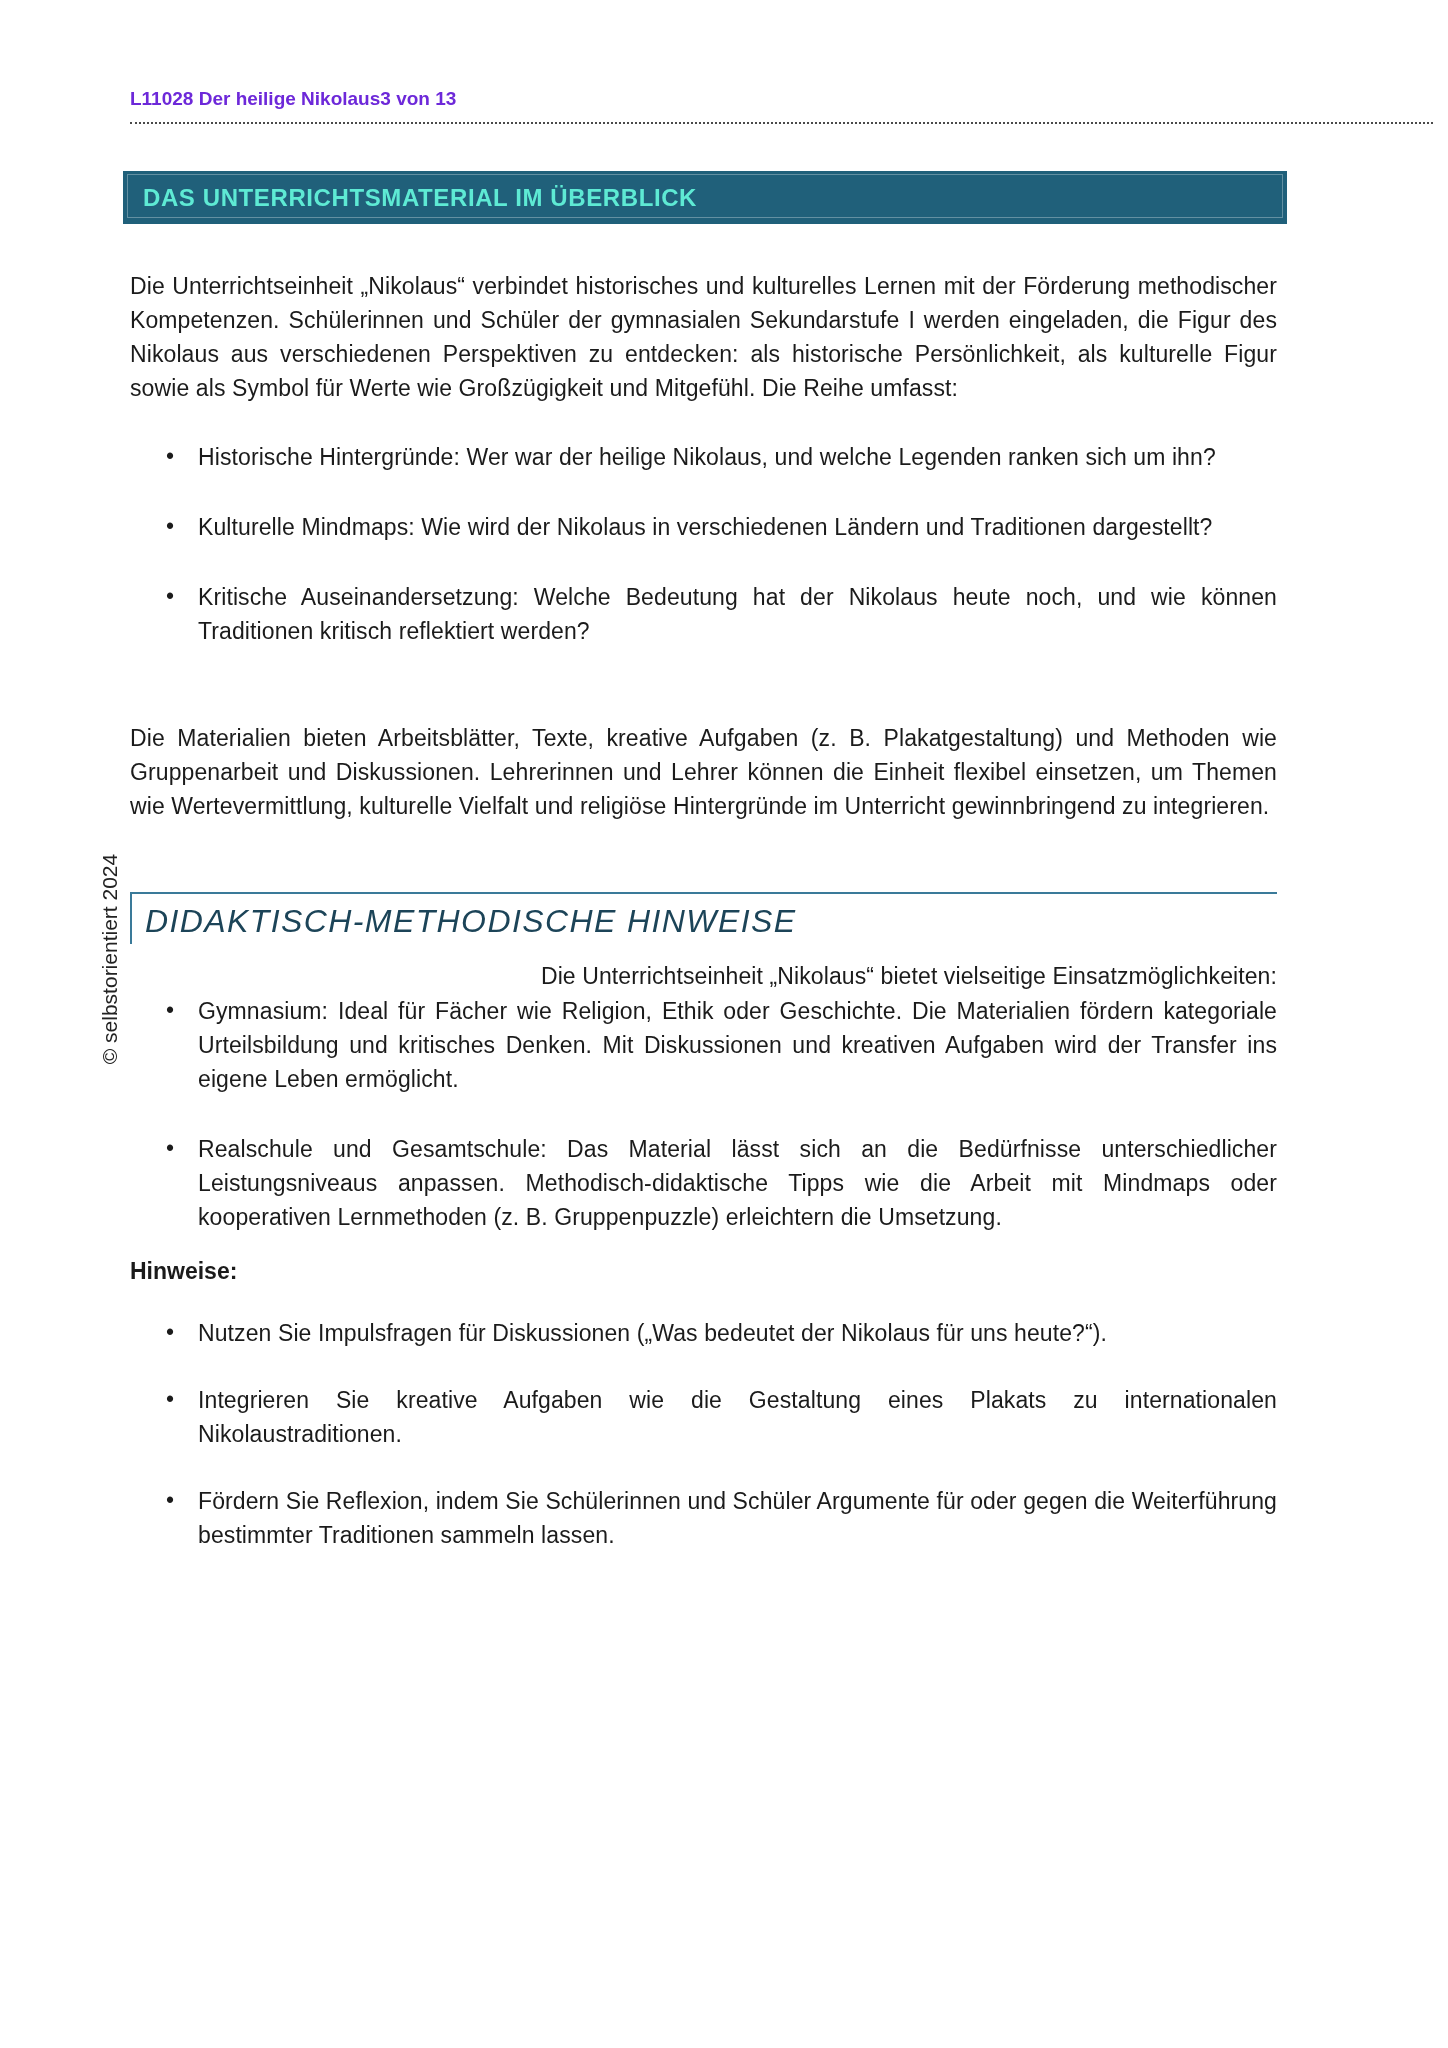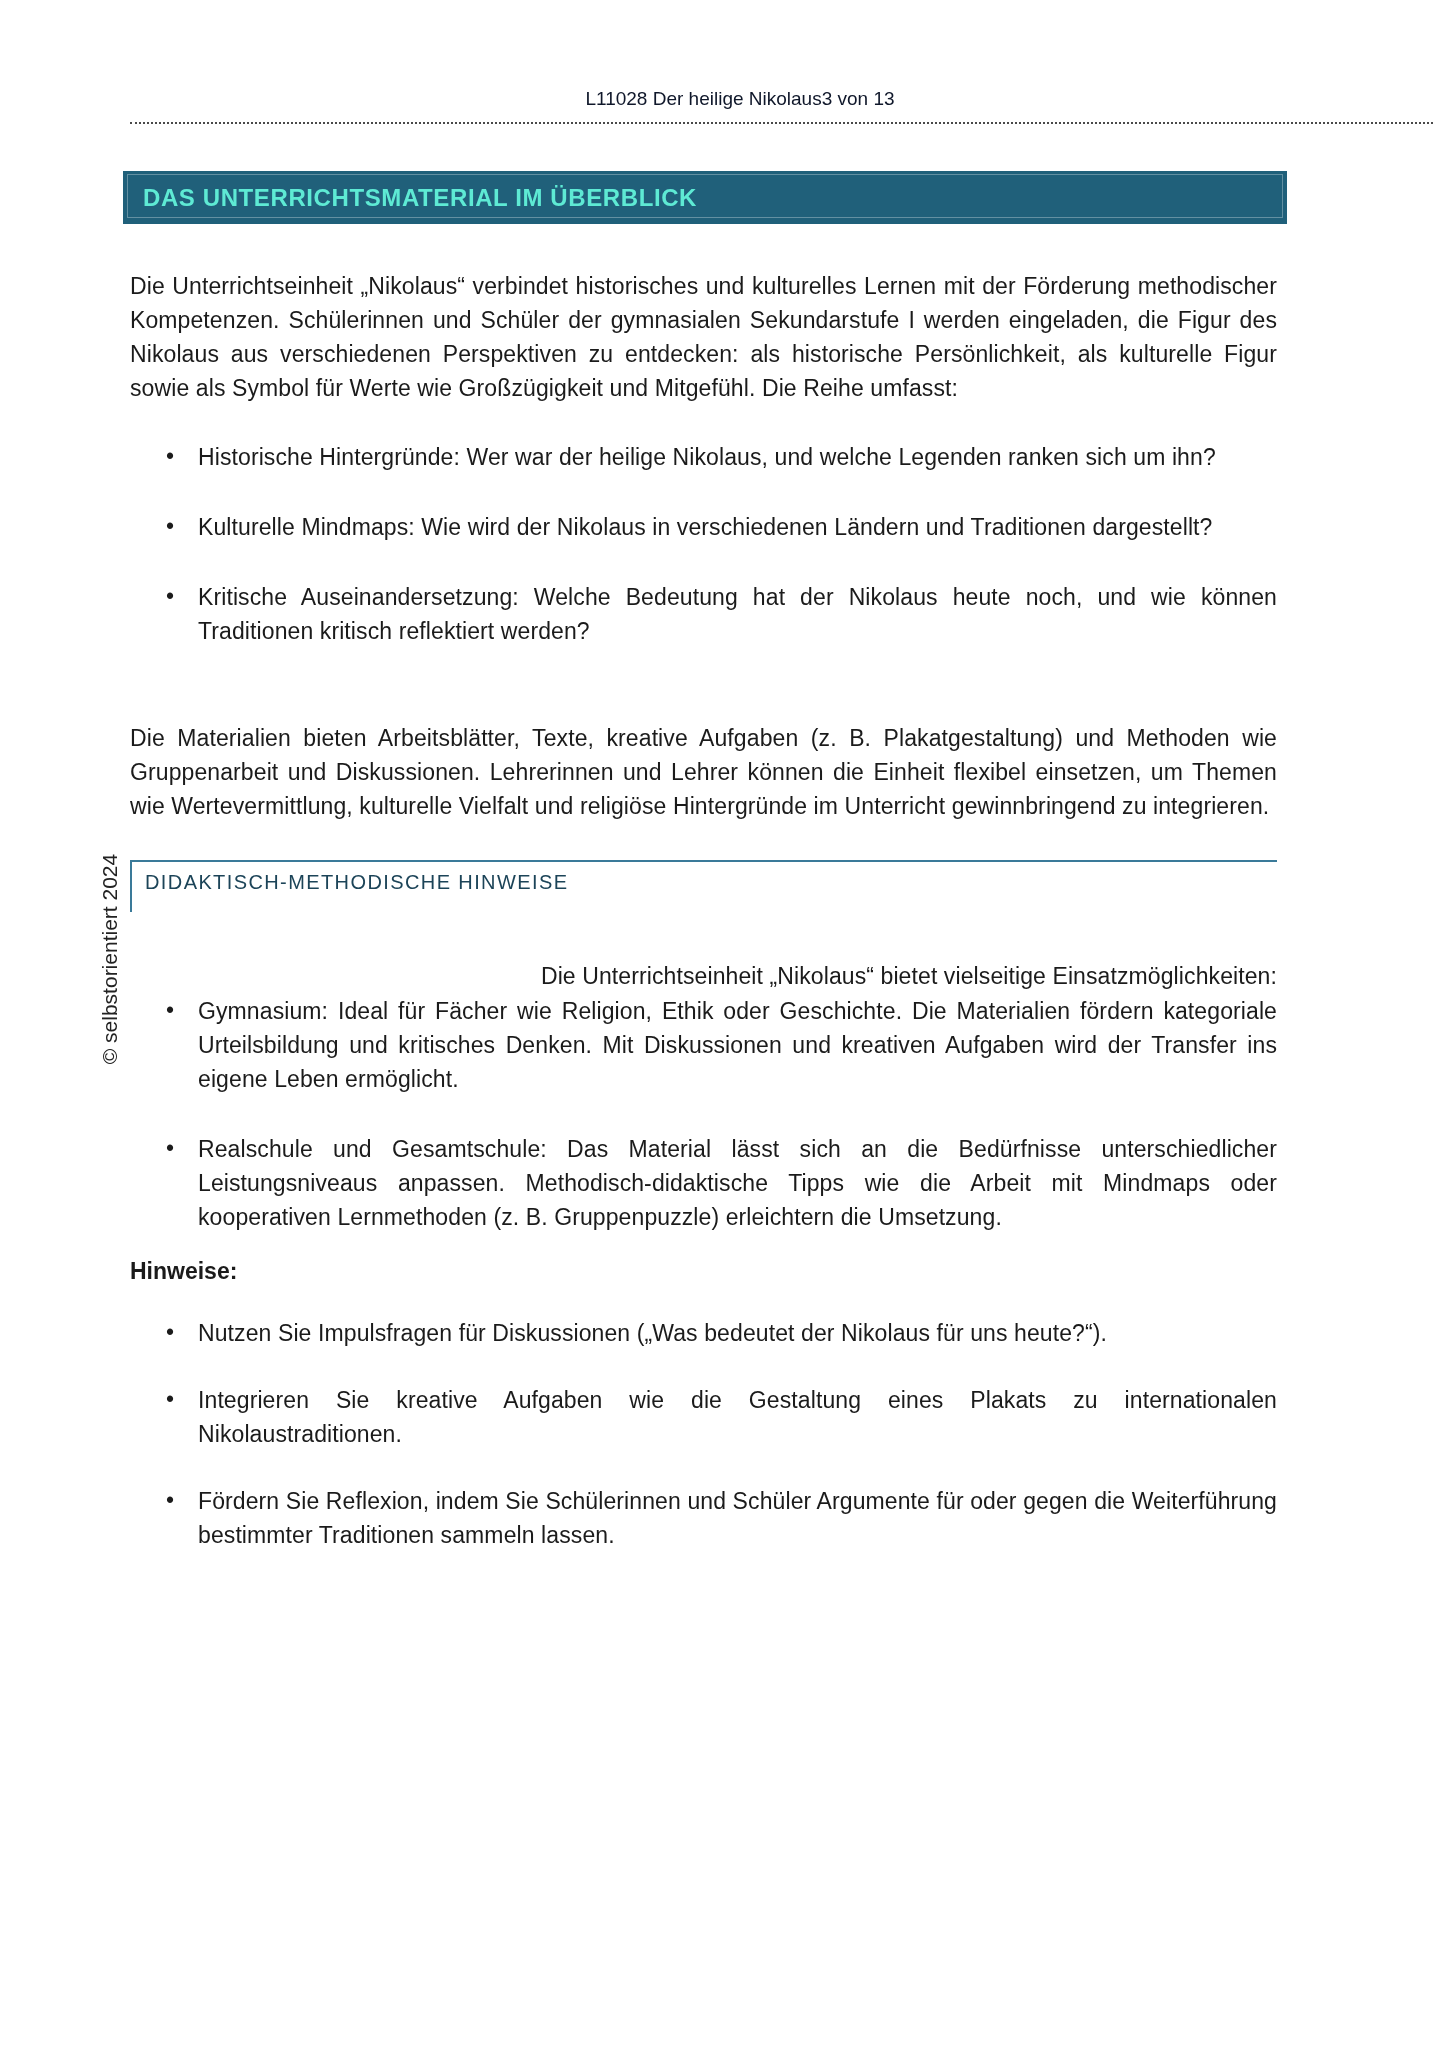--- a/index.html
+++ b/index.html
@@ -9,24 +9,25 @@
     background:#ffffff;
     font-family:"Liberation Sans","DejaVu Sans",sans-serif;
     color:#1b1b1b;
     overflow:hidden;
     margin:0 auto;
   }
 
   
   .pageheader {
     position:absolute; left:130px; right:15px; top:88px;
-    display:flex; justify-content:center; align-items:flex-end;
-    font-size:19px; line-height:22px; color:#0f172a;
+    display:flex; justify-content:flex-start; align-items:flex-end;
+    font-size:19px; line-height:22px; color:#6d28d9;
     padding-bottom:12px;
     border-bottom:2px dotted #4a4a4a;
+    font-weight:bold;
   }
   .pageheader .pagenum { padding-right:83px; }
 
   
   .titlebar {
     position:absolute; left:123px; top:171px;
     width:1164px; height:53px;
     background:var(--accent-teal,#20607a);
   }
   .titlebar-inner {
@@ -62,28 +63,28 @@
   .list3 li { margin-bottom:33px; }
   ul.blist li:last-child { margin-bottom:0; }
   .marker {
     position:absolute; left:36px; top:-1px;
     font-size:23px;
   }
   .lead { font-weight:normal; }
 
   
   .sec2head {
-    position:absolute; left:130px; top:860px; width:1147px;
+    position:absolute; left:130px; top:892px; width:1147px;
     border-top:2px solid var(--section-border,#3a7a99);
     border-left:2px solid var(--section-border,#3a7a99);
     box-sizing:border-box;
     height:52px;
     padding:9px 0 0 13px;
     color:var(--header2-text,#1c4458);
-    font-size:20px; letter-spacing:1.4px;
+    font-size:32px; letter-spacing:1.4px;font-style:italic;
   }
 
   .hinweise {
     position:absolute; left:130px; top:1254px; width:1147px;
     font-size:23px; line-height:34px; font-weight:bold;
   }
 
   
   .copyright {
     position:absolute; left:-104px; top:946px;

